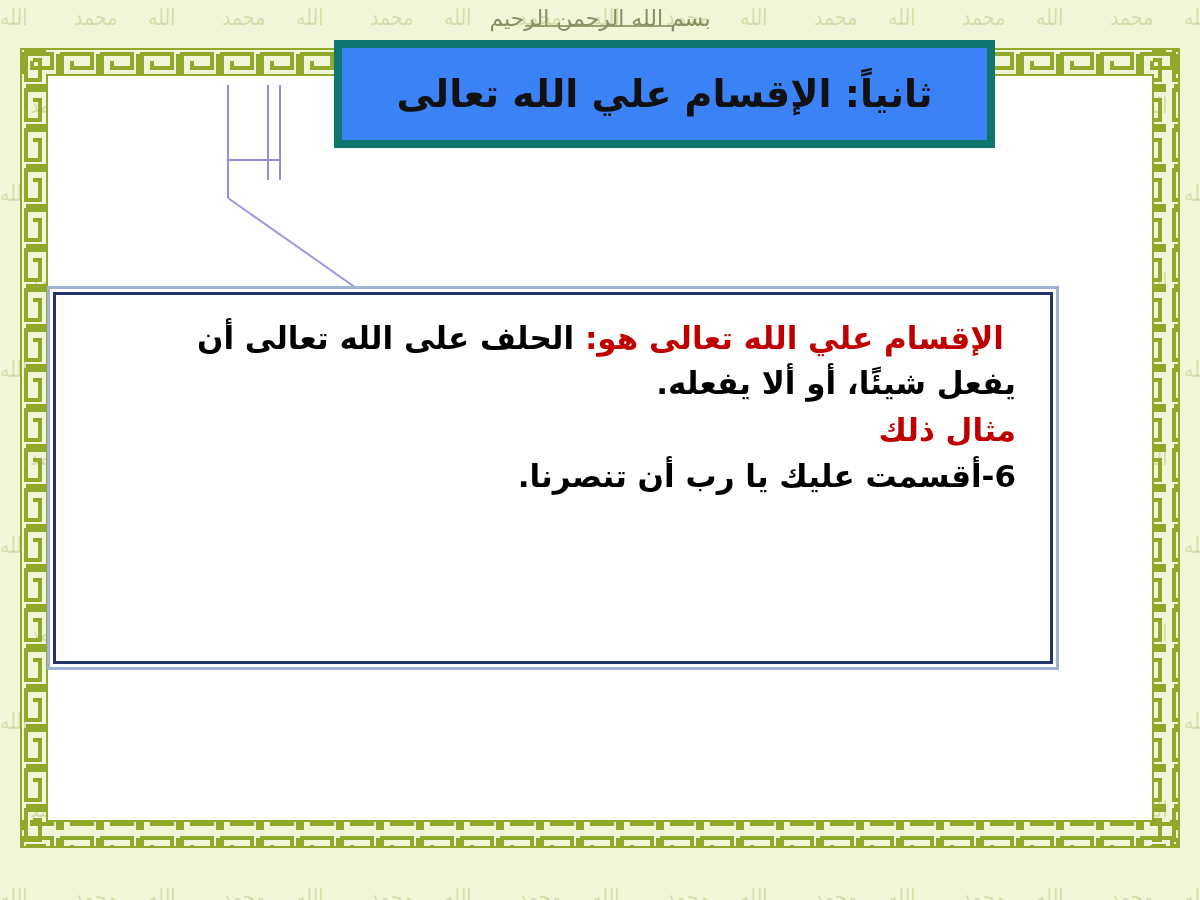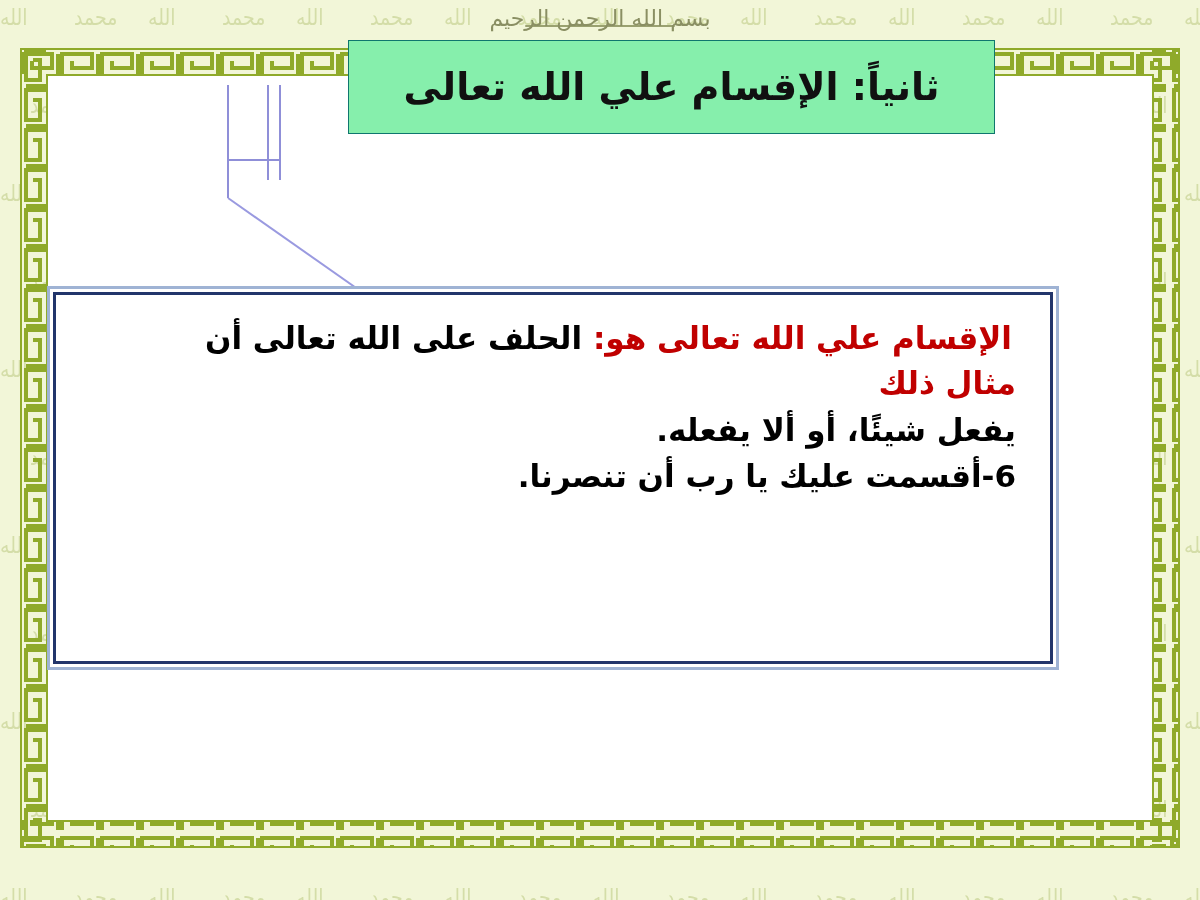--- a/index.html
+++ b/index.html
@@ -90,22 +90,22 @@
     z-index: 3;
   }
 
   
   .title-box {
     position: absolute;
     top: 40px;
     right: 205px;
     width: 645px;
     height: 92px;
-    background: #86efac;
-    border: 1px solid #0f766e;
+    background: #3b82f6;
+    border: 8px solid #0f766e;
     display: flex;
     align-items: center;
     justify-content: center;
     z-index: 5;
   }
   .title-text {
     font-size: 38px;
     font-weight: bold;
     color: #111111;
     font-family: "DejaVu Sans", "Liberation Sans", sans-serif;
@@ -139,21 +139,21 @@
   .body-line {
     font-size: 31px;
     font-weight: bold;
     color: #000000;
     line-height: 1.38;
     text-align: right;
     direction: rtl;
     font-family: "DejaVu Sans", "Liberation Sans", sans-serif;
   }
   .red { color: #c00000; }
-  .line-def { margin: 0 4px 2px 0; }
+  .line-def { margin: 0 12px 2px 0; }
   .line-def-cont { margin: 0 0 4px 0; }
   .line-example-label { margin: 0 0 4px 0; }
   .line-item { margin: 0 0 4px 0; }
 </style>
 </head>
 <body>
 
 <div class="slide">
 
   <div class="wallpaper" id="wallpaper">
@@ -382,18 +382,18 @@
 
   <div class="title-box">
     <span class="title-text">ثانياً: الإقسام علي الله تعالى</span>
   </div>
 
   <div class="body-box">
     <p class="body-line line-def">
       <span class="red">الإقسام علي الله تعالى هو:</span>
       <span>الحلف على الله تعالى أن</span>
     </p>
+    <p class="body-line line-def-cont">يفعل شيئًا، أو ألا يفعله.</p>
     <p class="body-line line-example-label red">مثال ذلك</p>
-    <p class="body-line line-def-cont">يفعل شيئًا، أو ألا يفعله.</p>
     <p class="body-line line-item">6-أقسمت عليك يا رب أن تنصرنا.</p>
   </div>
 
 </div>
 
 </body></html>

